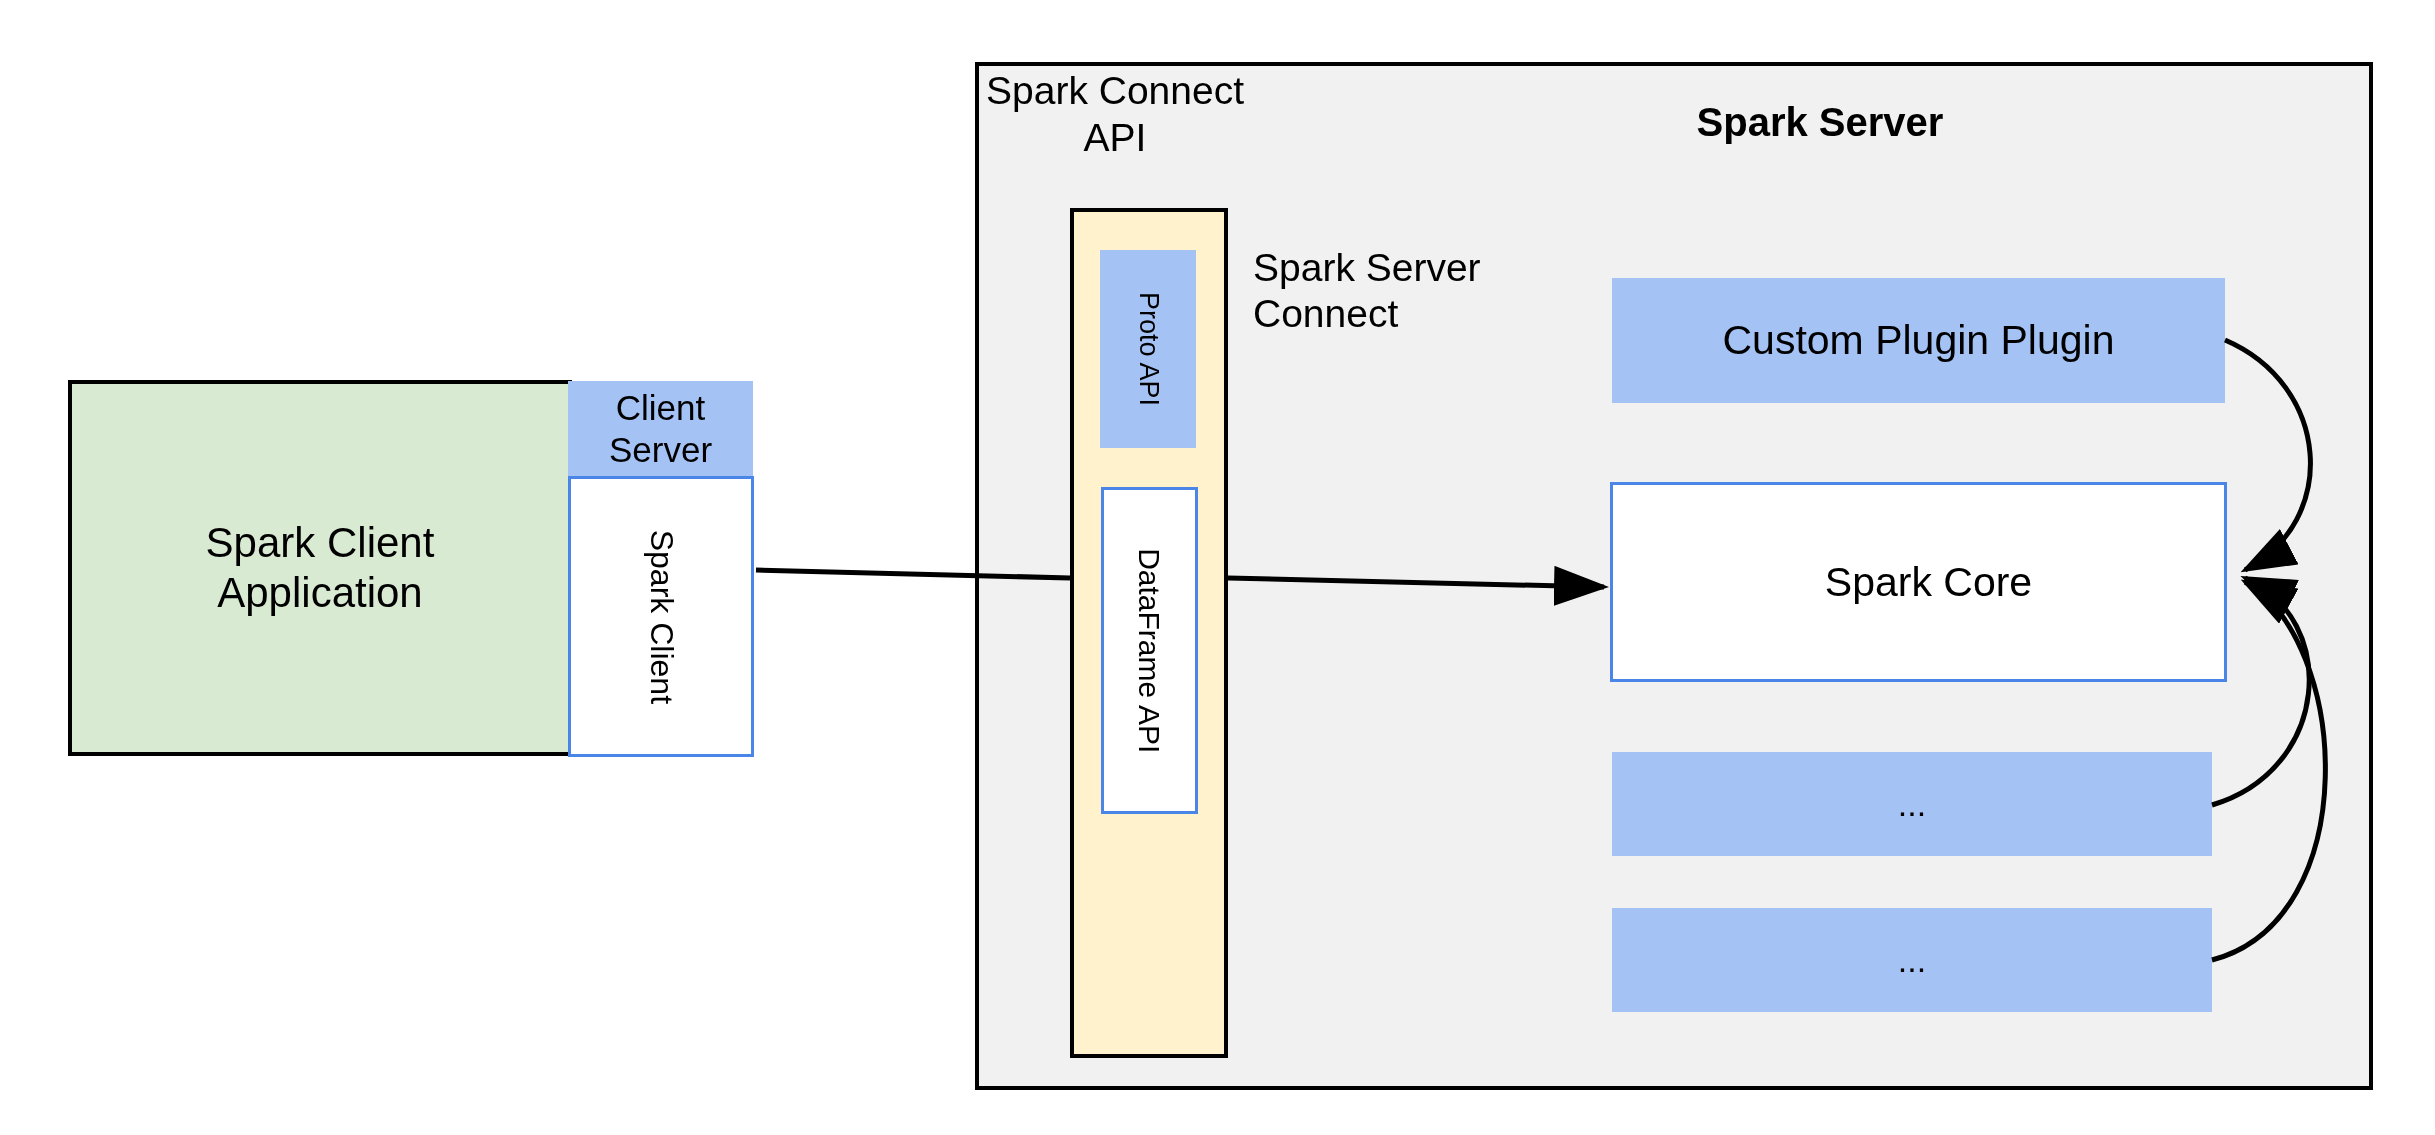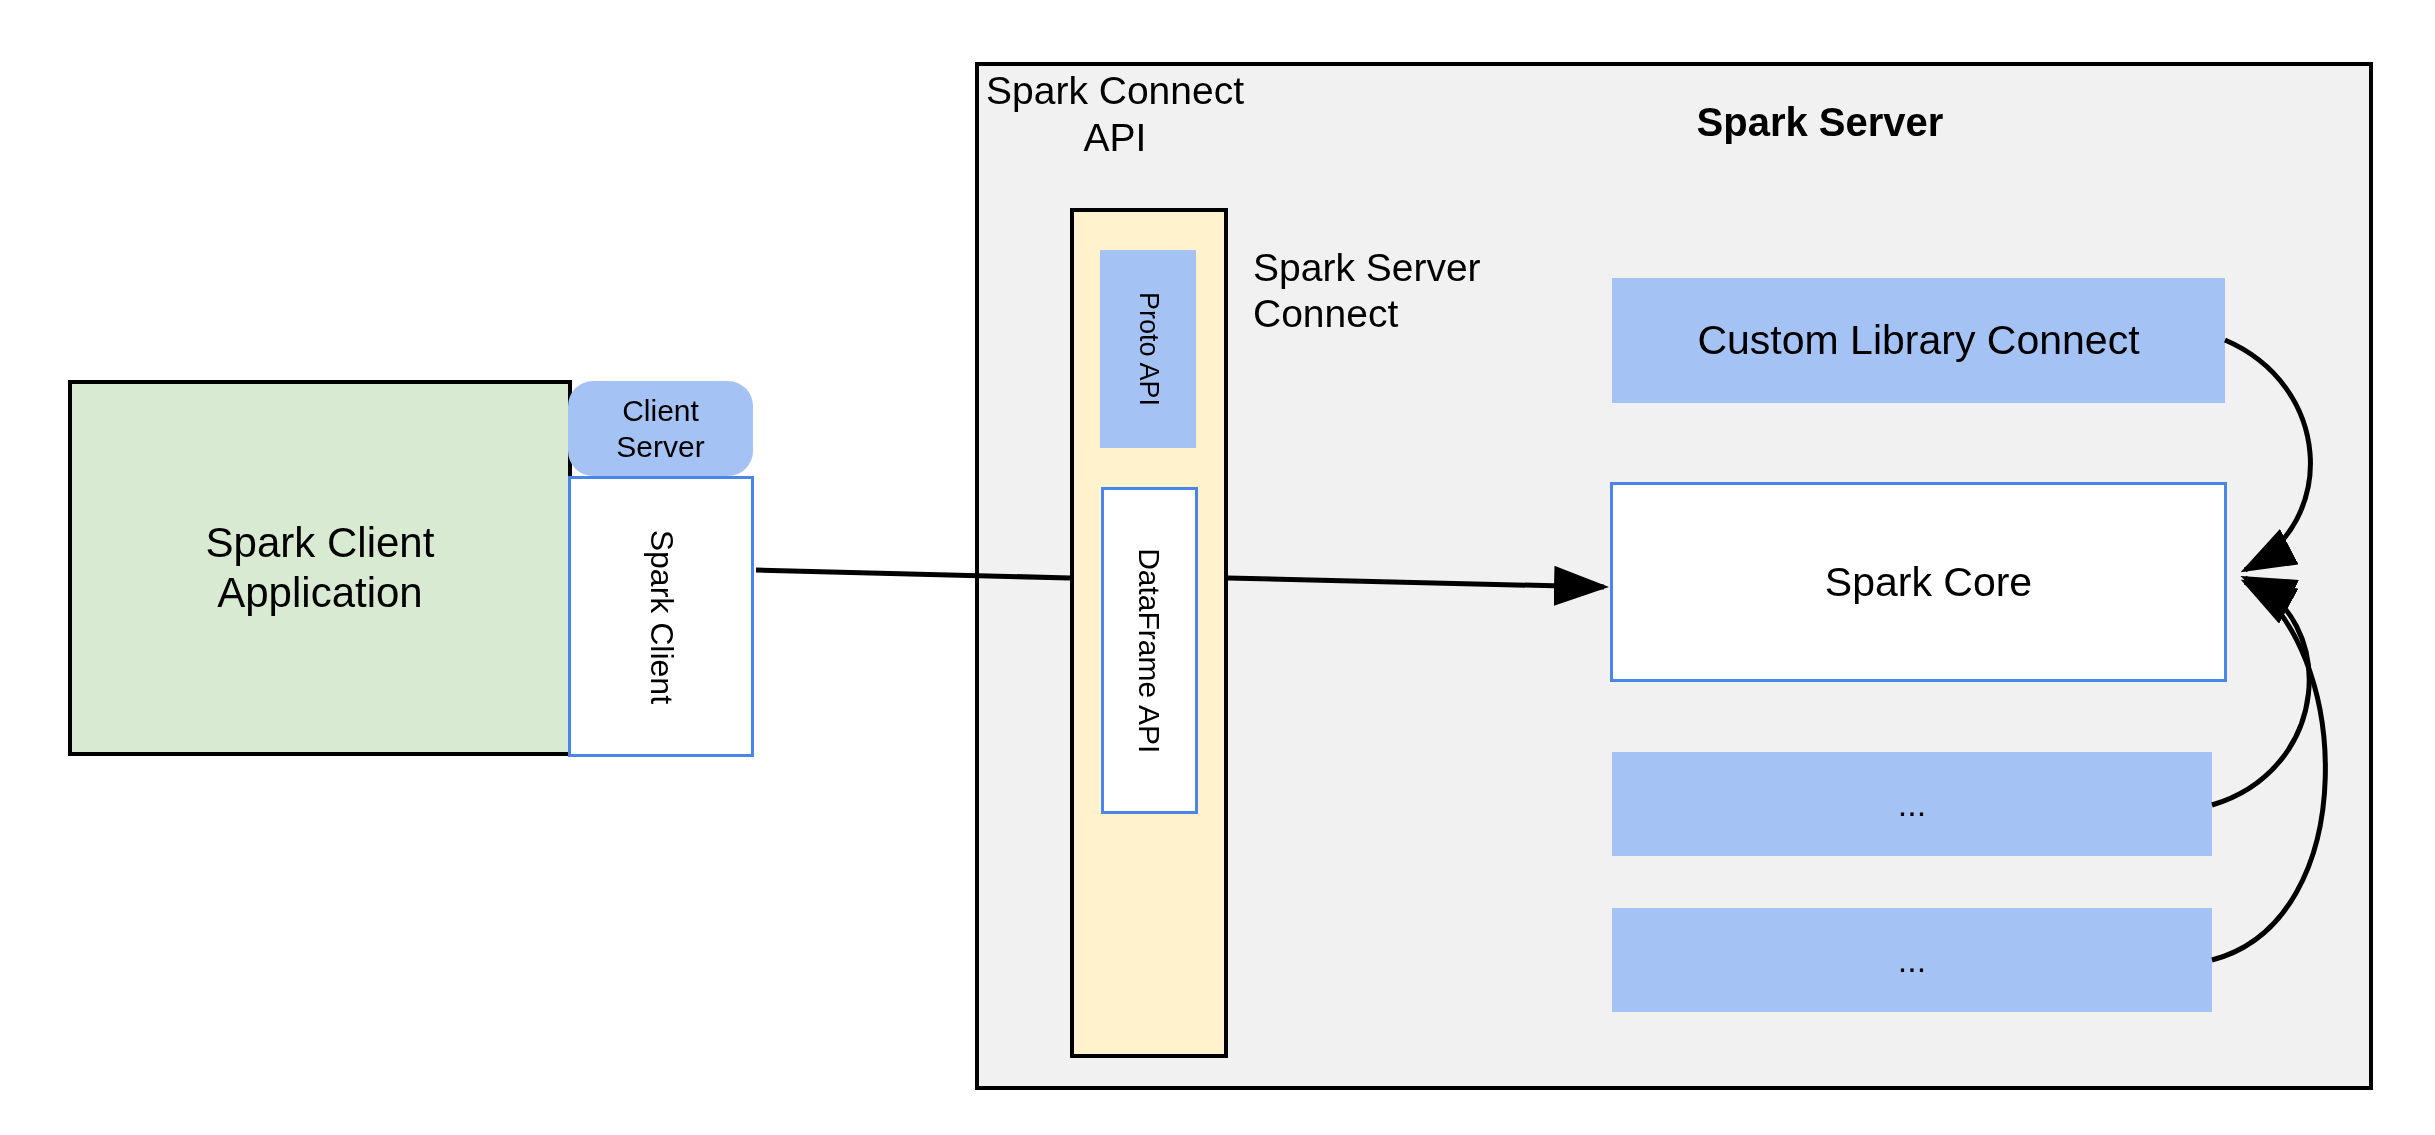--- a/index.html
+++ b/index.html
@@ -119,22 +119,21 @@
     font-size: 42px;
   }
 
   
   #client-package-box {
     left: 568px;
     top: 381px;
     width: 185px;
     height: 95px;
     background: #A4C2F4;
-    font-size: 30px;
-    border-radius: 25px;
+    font-size: 35px;
   }
 
   
   #spark-client-box {
     left: 568px;
     top: 476px;
     width: 186px;
     height: 281px;
     background: #ffffff;
     border: 3px solid #4A86E8;
@@ -231,21 +230,21 @@
     <div>
       <div>Client</div>
       <div>Server</div>
     </div>
   </div>
 
   <div class="box" id="spark-client-box">
     <span class="vlabel">Spark Client</span>
   </div>
 
-  <div class="box" id="custom-library-plugin">Custom Library Connect</div>
+  <div class="box" id="custom-library-plugin">Custom Plugin Plugin</div>
 
   <div class="box" id="spark-core-box">Spark Core</div>
 
   <div class="box" id="ellipsis-box-1">...</div>
 
   <div class="box" id="ellipsis-box-2">...</div>
 
   <svg id="connectors" viewBox="0 0 2435 1135" xmlns="http://www.w3.org/2000/svg">
     <defs>
       <marker id="arrowhead" markerWidth="11" markerHeight="8" refX="10" refY="4" orient="auto" markerUnits="strokeWidth">

